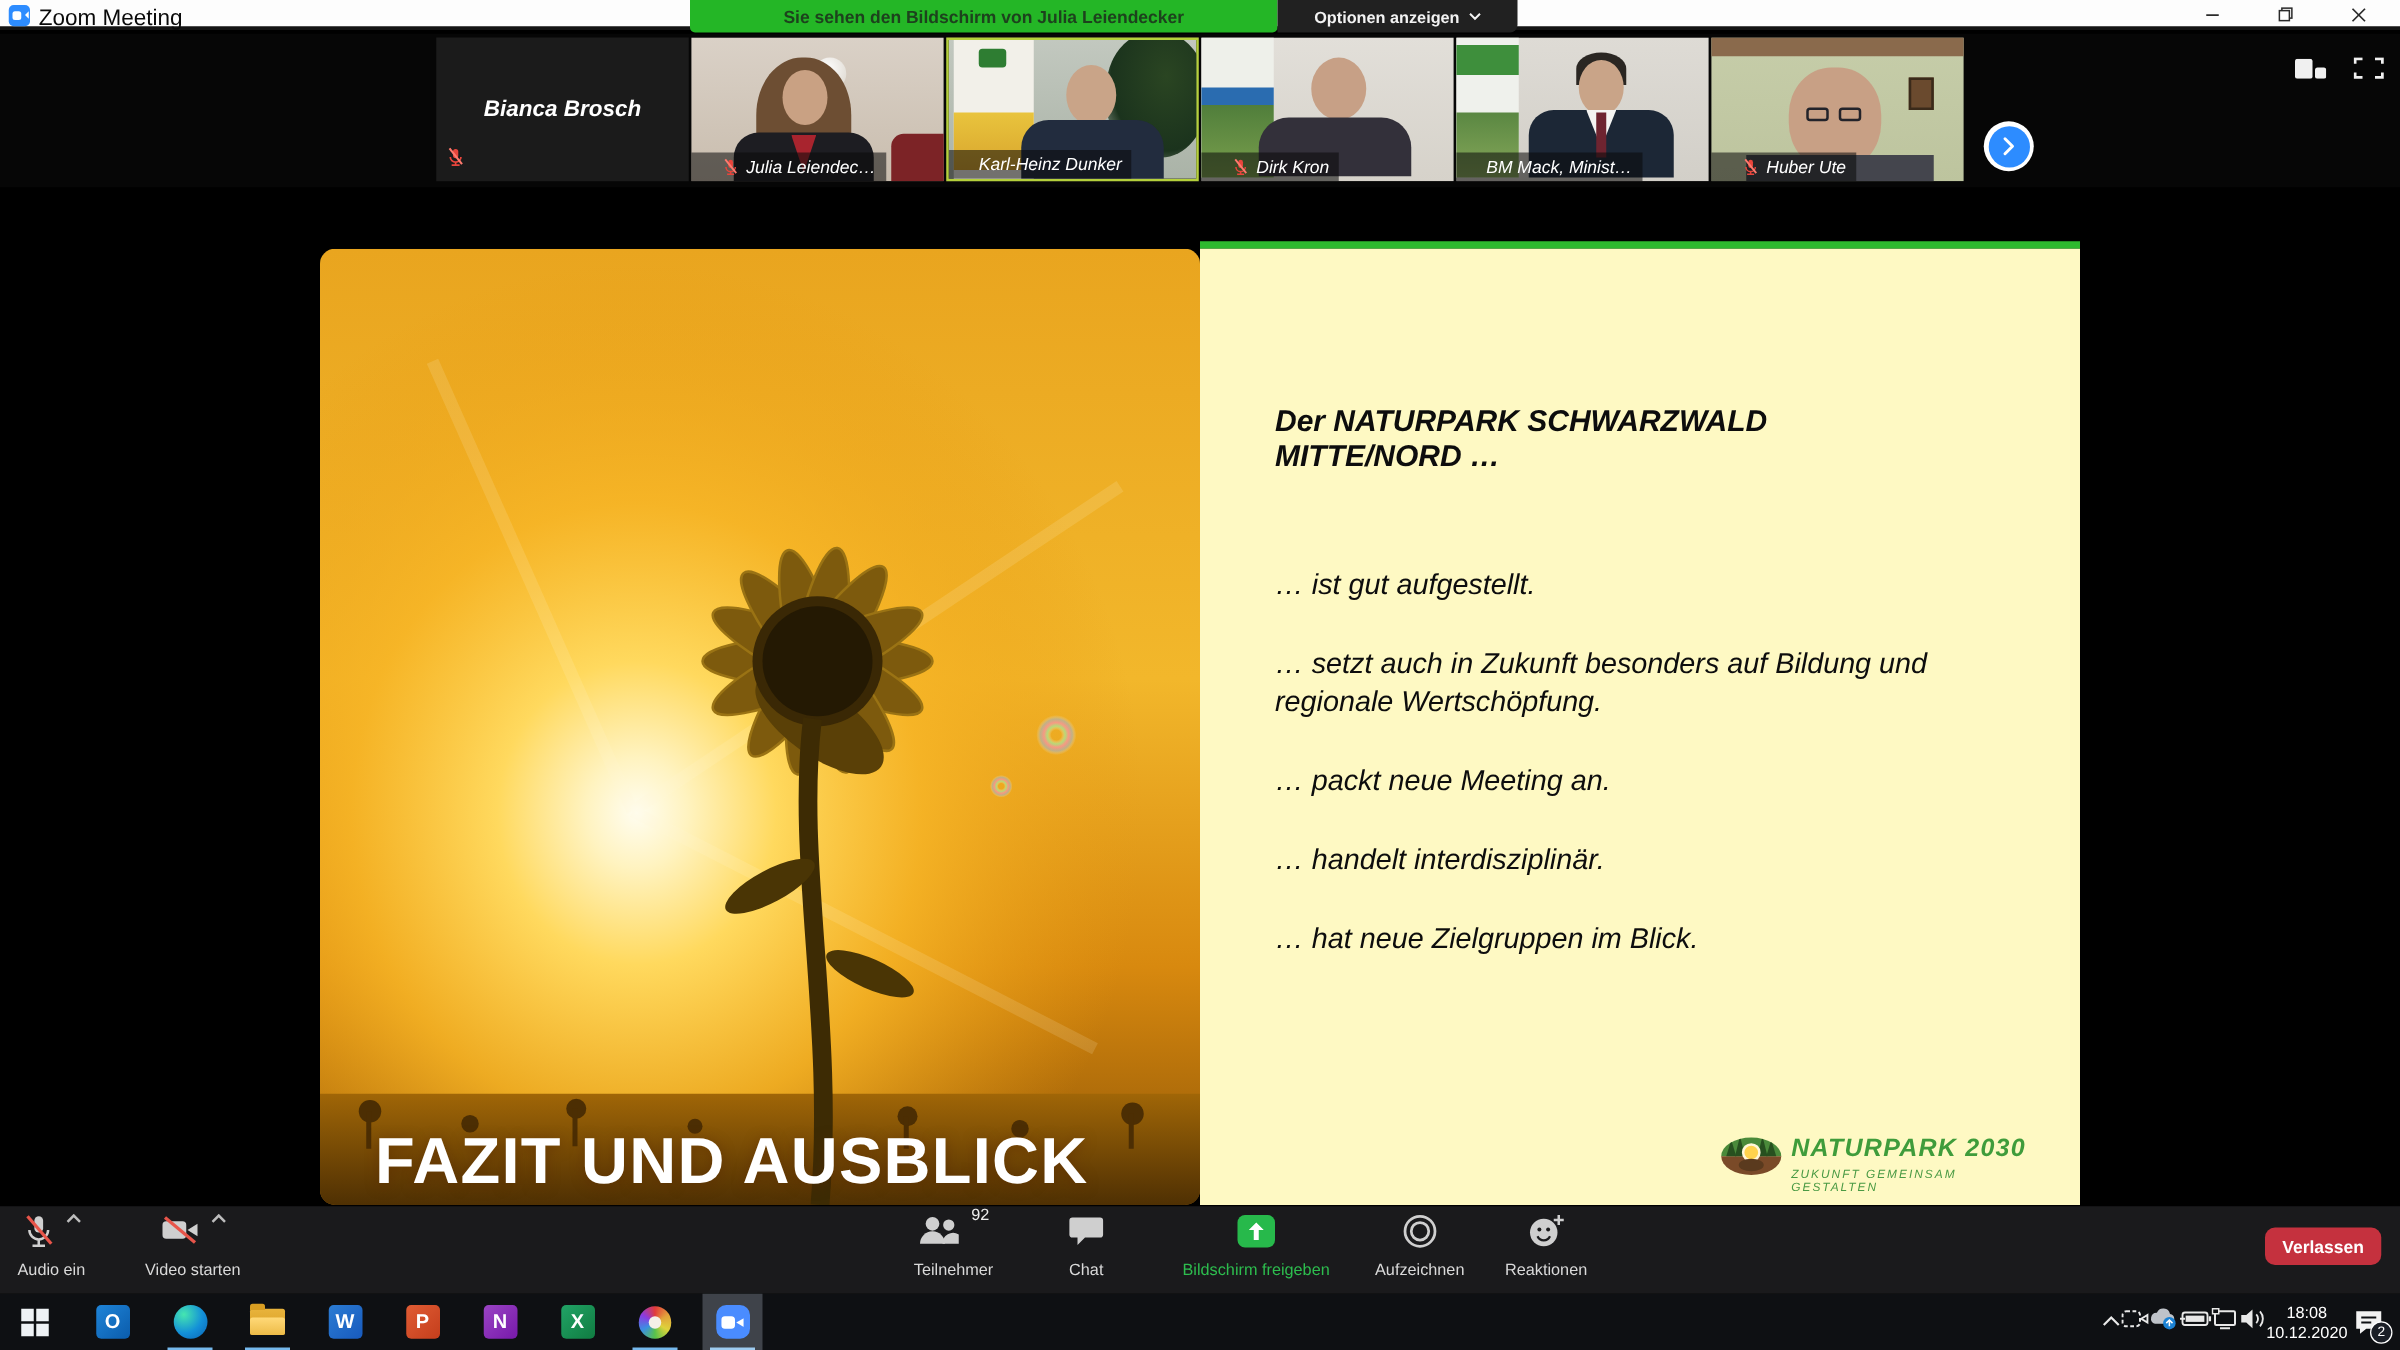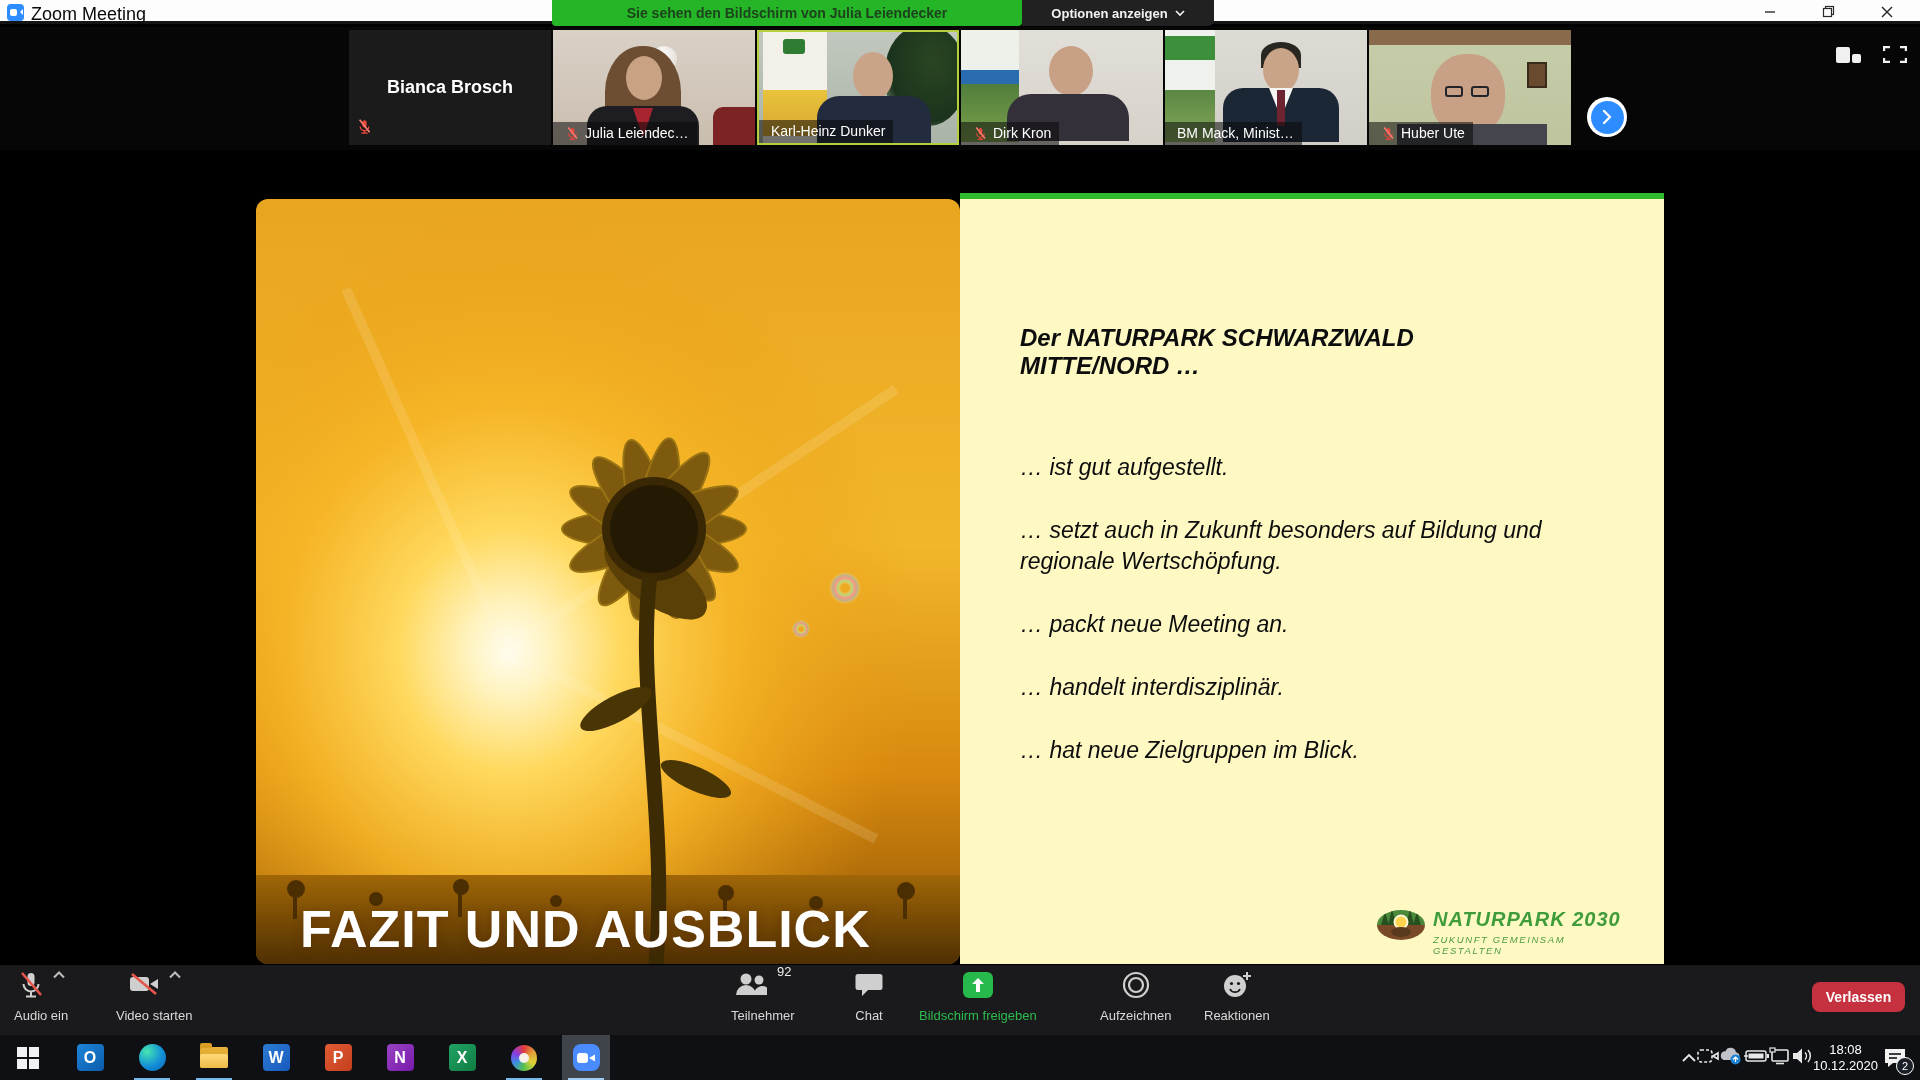--- a/index.html
+++ b/index.html
@@ -18,25 +18,25 @@
   #btn-min { left:1747px; } #btn-restore { left:1805px; } #btn-close { left:1864px; }
 
   
   #share-banner { left:552px; top:0; width:470px; height:26px; background:#24b626; border-radius:0 0 4px 4px;
                   display:flex; align-items:center; justify-content:center; font-size:14px; font-weight:bold; color:#1d421d; }
   #options-btn { left:1022px; top:0; width:192px; height:26px; background:#212121; border-radius:0 0 6px 0;
                  display:flex; align-items:center; justify-content:center; gap:7px; font-size:13px; font-weight:bold; color:#f2f2f2; }
 
   
   #strip { left:0; top:27px; width:1920px; height:123px; background:#060606; }
-  .tile { position:absolute; top:3px; width:202px; height:115px; background:#1b1b1b; overflow:hidden; }
+  .tile { position:absolute; top:3px; width:202px; height:115px; background:#1b1b1b; overflow:hidden;font-style:italic; }
   .tile.active { border:2px solid #b5d03c; }
   .vid { position:absolute; inset:0; }
   .nametag { position:absolute; left:0; bottom:0; background:rgba(10,10,10,0.55); color:#fff; font-size:14px;
-             padding:3px 8px 4px 12px; display:flex; align-items:center; gap:5px; max-width:100%; white-space:nowrap; }
+             padding:3px 8px 4px 24px; display:flex; align-items:center; gap:5px; max-width:100%; white-space:nowrap; }
   .big-name { position:absolute; inset:0; display:flex; align-items:center; justify-content:center;
               color:#fff; font-size:18px; font-weight:bold; }
   .solo-mic { position:absolute; left:7px; bottom:6px; }
   .scene-el { position:absolute; }
 
   
   .v-julia { background:linear-gradient(180deg,#dad1c7,#c9bdae); }
   .v-julia .lamp { left:98px; top:16px; width:26px; height:26px; border-radius:50%; background:radial-gradient(circle at 40% 35%, #ffffff, #d9d3c9); }
   .v-julia .hair { left:52px; top:16px; width:76px; height:96px; border-radius:48% 48% 36% 36%; background:#6d4e33; }
   .v-julia .face { left:73px; top:26px; width:36px; height:44px; border-radius:50%; background:#c9a183; }
@@ -478,21 +478,21 @@
 
     <div class="titem" style="left:855px;">
       <div class="iconrow">
         <svg width="28" height="27" viewBox="0 0 28 27">
           <path d="M3 3 h22 a2.5 2.5 0 0 1 2.5 2.5 v11 a2.5 2.5 0 0 1 -2.5 2.5 h-12 l-6 6 v-6 h-4 a2.5 2.5 0 0 1 -2.5 -2.5 v-11 A2.5 2.5 0 0 1 3 3 z" fill="#cfcfcf"></path>
         </svg>
       </div>
       <div class="tlabel">Chat</div>
     </div>
 
-    <div class="titem" style="left:919px;">
+    <div class="titem" style="left:946px;">
       <div class="iconrow">
         <svg width="32" height="28" viewBox="0 0 32 28">
           <rect x="1" y="1" width="30" height="26" rx="6" fill="#27b94b"></rect>
           <path d="M16 7 l6 6 h-4 v8 h-4 v-8 h-4 z" fill="#fff"></path>
         </svg>
       </div>
       <div class="tlabel green">Bildschirm freigeben</div>
     </div>
 
     <div class="titem" style="left:1100px;">

